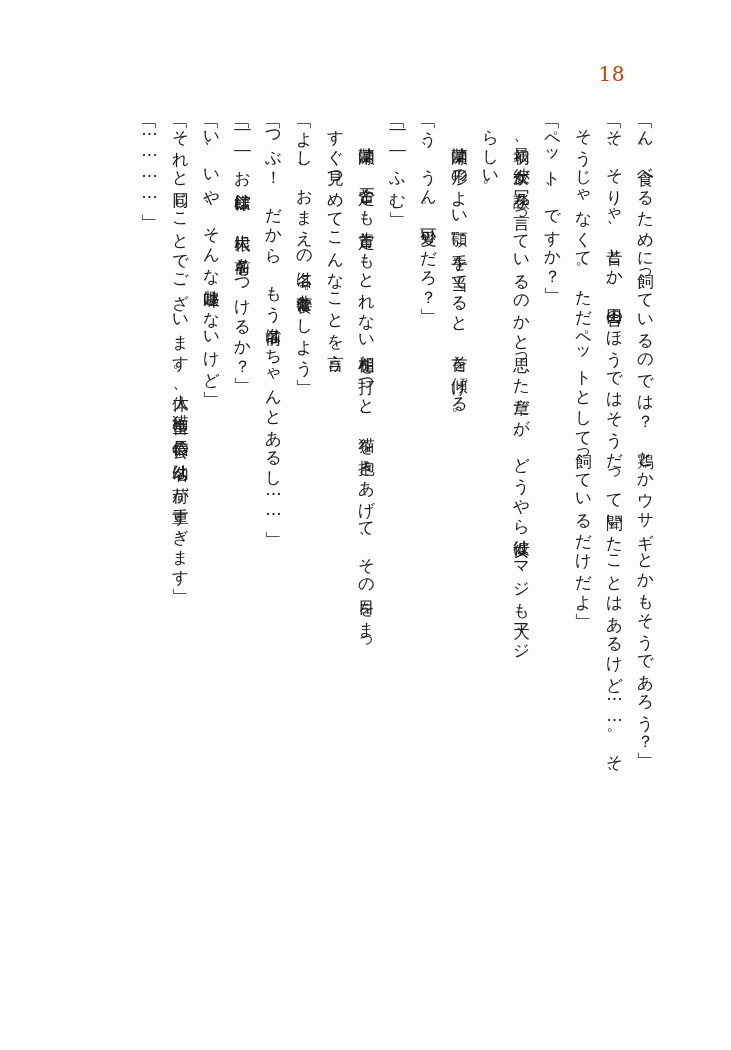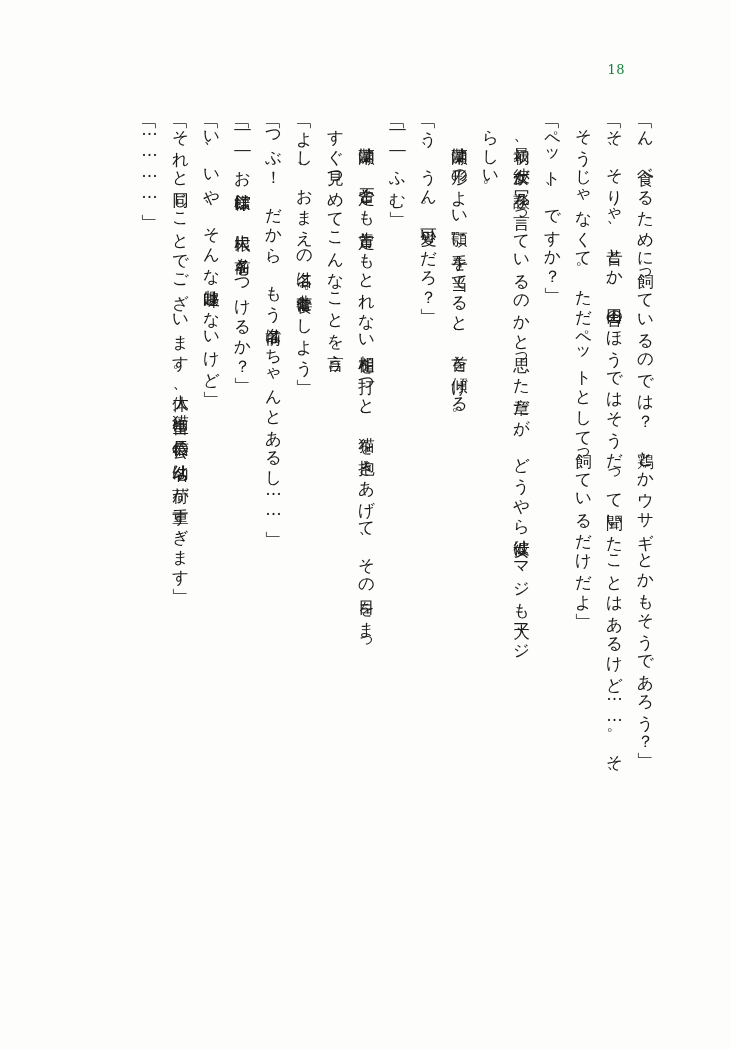--- a/index.html
+++ b/index.html
@@ -18,22 +18,22 @@
     position: relative;
     width: 731px;
     height: 1050px;
     background: #fdfdfb;
   }
   
   #page-number {
     position: absolute;
     top: 62px;
     right: 106px;
-    font-size: 13px;
-    color: #15803d;
+    font-size: 20px;
+    color: #c2410c;
     letter-spacing: 0.5px;
     font-family: "DejaVu Serif", "Liberation Serif", serif;
   }
   
   #text-body {
     position: absolute;
     top: 118px;
     left: 88px;
     right: 78px;
     height: 830px;

